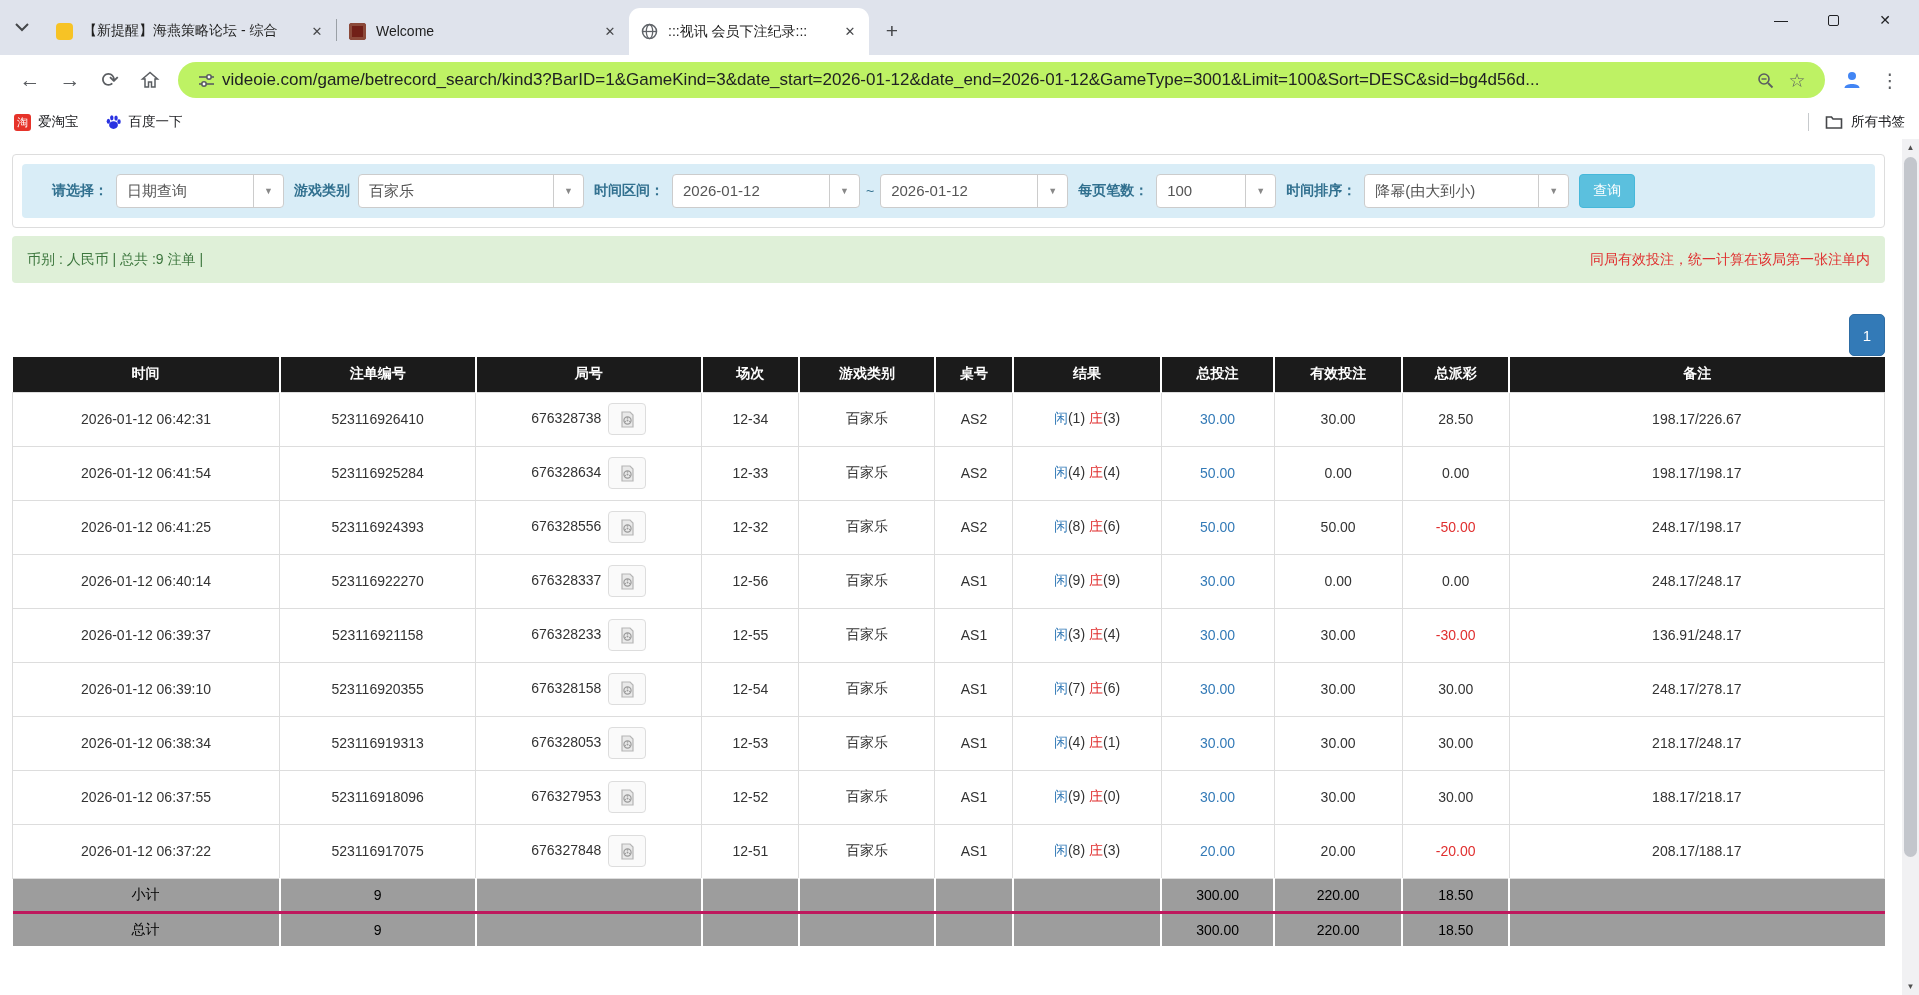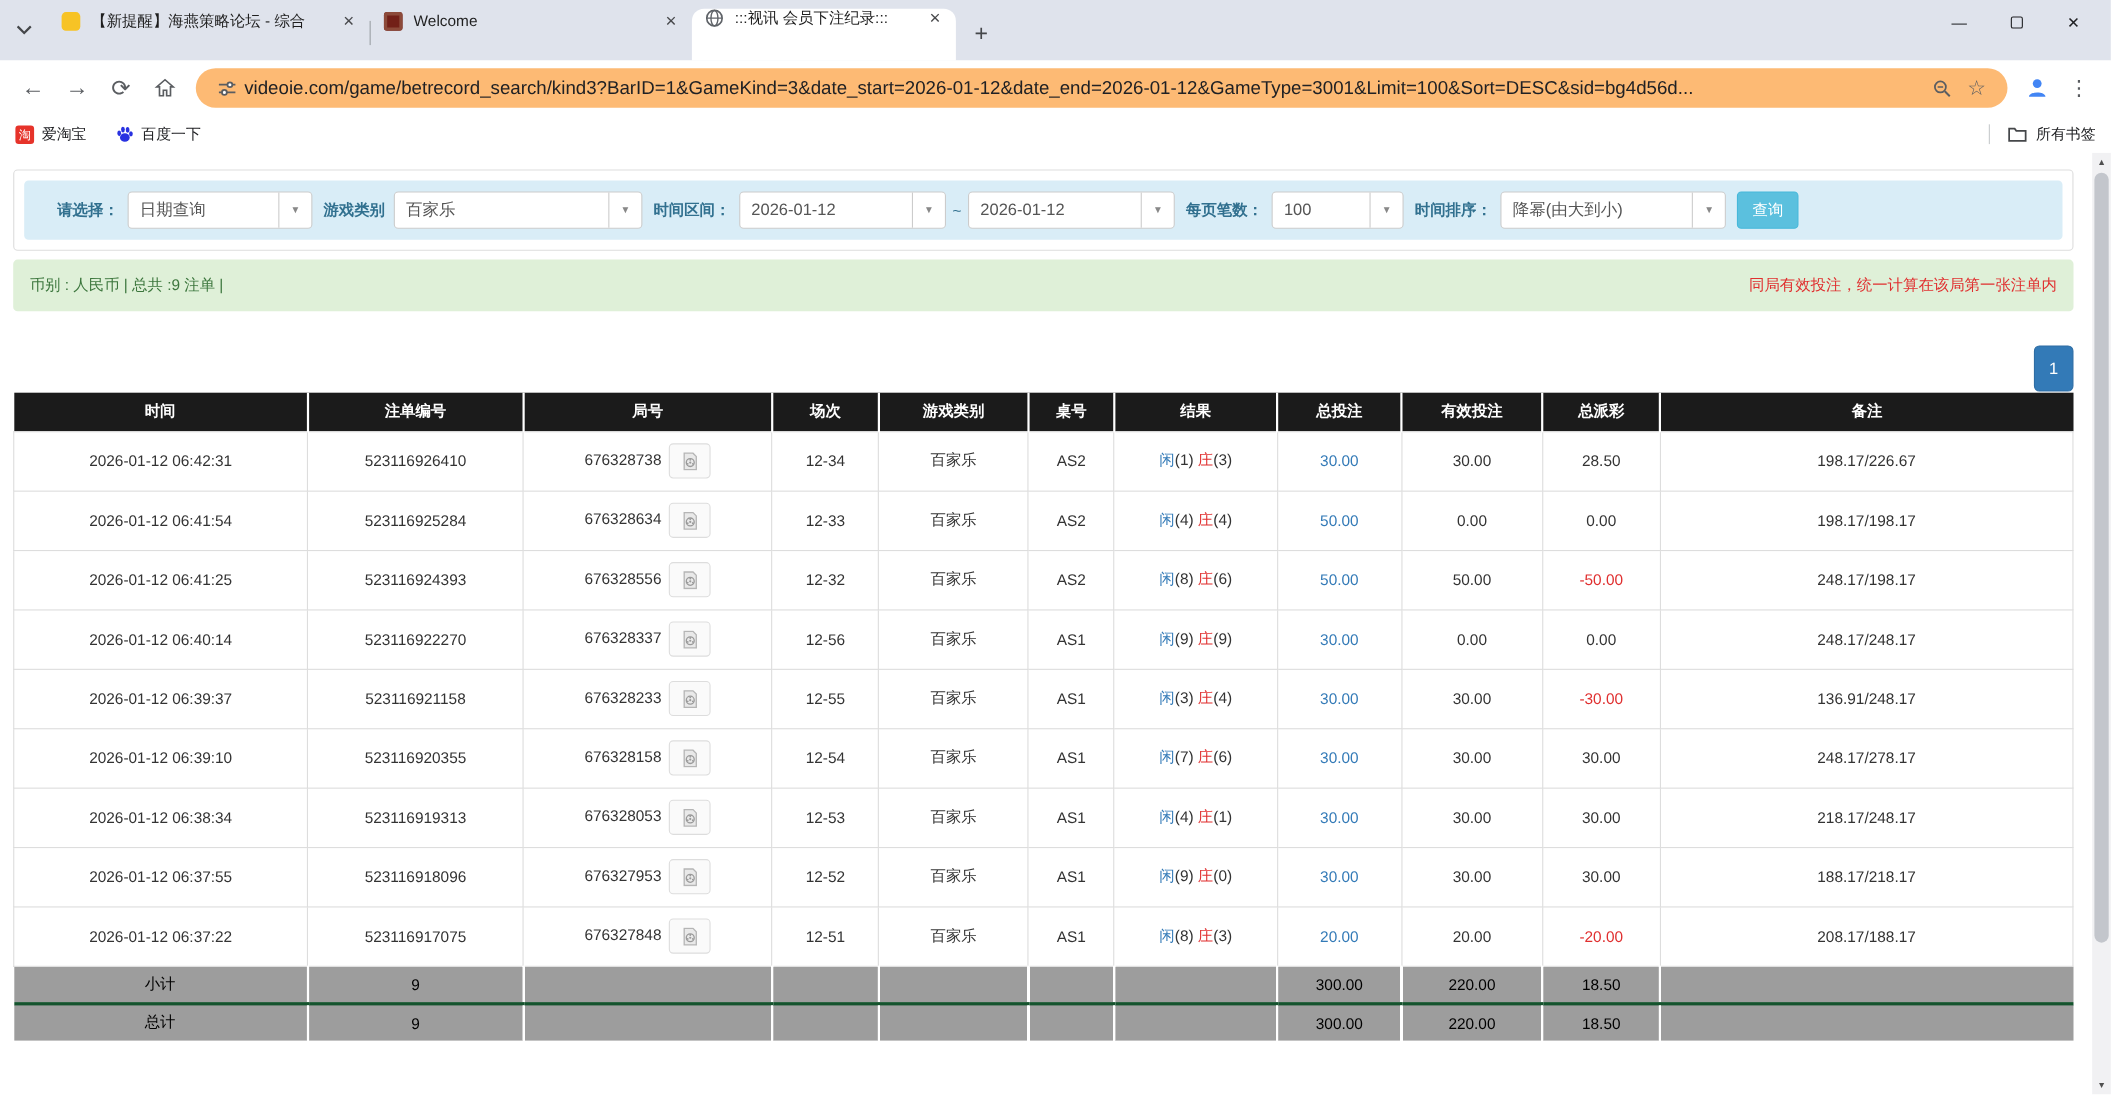--- a/index.html
+++ b/index.html
@@ -2,37 +2,37 @@
 <html><head>
 <meta charset="utf-8">
 <style>
   * { box-sizing: border-box; margin: 0; padding: 0; }
   html,body { width:1919px; height:995px; overflow:hidden; }
   body { font-family: "Liberation Sans","DejaVu Sans",sans-serif; background:#fff; position:relative; }
 
   
   .tabstrip { position:absolute; top:0; left:0; width:1919px; height:55px; background:#dfe3ec; display:flex; align-items:flex-end; }
   .tab-search { width:44px; height:55px; display:flex; align-items:center; justify-content:center; color:#45474a; }
-  .tab { display:flex; height:40px; margin-bottom:4px; padding:0 10px 0 12px; width:292px; color:#1f1f1f; font-size:14px; }
+  .tab { display:flex; align-items:center; height:40px; margin-bottom:4px; padding:0 10px 0 12px; width:292px; color:#1f1f1f; font-size:14px; }
   .tab .favicon { width:17px; height:17px; margin-right:10px; flex:0 0 auto; }
   .tab .t-title { flex:1; white-space:nowrap; overflow:hidden; }
   .tab .t-close { width:18px; height:18px; display:flex; align-items:center; justify-content:center; color:#47484b; font-size:13px; border-radius:50%; margin-left:8px; }
   .tab.active { background:#fff; border-radius:11px 11px 0 0; height:47px; margin-bottom:0; width:240px; }
   .tab-sep { width:1px; height:22px; background:#9aa0a6; margin-bottom:14px; }
   .fav-yellow { background:#f7c325; border-radius:4px; }
   .fav-darkred { background:#722018; border-radius:3px; box-shadow:inset 0 0 0 3px #8c4a3a; }
   .newtab-btn { width:30px; height:30px; margin:0 0 9px 8px; display:flex; align-items:center; justify-content:center; font-size:21px; color:#45474a; border-radius:50%; }
   .win-controls { position:absolute; right:8px; top:0; height:40px; display:flex; }
   .win-btn { width:52px; height:40px; display:flex; align-items:center; justify-content:center; color:#202124; font-size:14px; }
   .win-btn .sq { width:11px; height:11px; border:1.3px solid #202124; border-radius:2px; }
 
   
   .toolbar { position:absolute; top:55px; left:0; width:1919px; height:50px; background:#fff; display:flex; align-items:center; padding:0 10px; }
   .nav-ic { width:40px; height:40px; display:flex; align-items:center; justify-content:center; color:#5a5d61; font-size:21px; flex:0 0 auto; }
-  .omnibox { flex:1; height:36px; background:#fdba74; border-radius:18px; margin:0 8px; display:flex; align-items:center; padding:0 12px; min-width:0; }
+  .omnibox { flex:1; height:36px; background:#bef264; border-radius:18px; margin:0 8px; display:flex; align-items:center; padding:0 12px; min-width:0; }
   .omnibox .url { flex:1; font-size:17px; color:#202124; white-space:nowrap; overflow:hidden; }
   .box-ic { width:32px; height:32px; display:flex; align-items:center; justify-content:center; color:#5a5d61; flex:0 0 auto; }
   .avatar-btn,.menu-btn { width:38px; height:38px; display:flex; align-items:center; justify-content:center; flex:0 0 auto; color:#5a5d61; font-size:19px; }
 
   
   .bookmarks { position:absolute; top:105px; left:0; width:1919px; height:34px; background:#fff; display:flex; align-items:center; padding:0 14px; font-size:13.5px; color:#202124; }
   .bm-item { display:flex; align-items:center; margin-right:26px; }
   .bm-item .bm-ic { width:17px; height:17px; margin-right:7px; }
   .bm-right { margin-left:auto; display:flex; align-items:center;padding-left:43px; }
   .bm-div { width:1px; height:18px; background:#c7cacd; margin-right:16px; }
@@ -64,21 +64,21 @@
   table.bets th { background:#1b1b1b; color:#fff; font-weight:bold; height:35px; border-left:2px solid #fff; }
   table.bets th:first-child { border-left:none; }
   table.bets td { text-align:center; height:54px; border:1px solid #ddd; background:#fff; overflow:hidden; white-space:nowrap; }
   .c-blue { color:#337ab7; }
   .c-red { color:#e02f2f; }
   td.bet-link { color:#337ab7; }
   td.neg { color:#e02f2f; }
   .round-cell .video-btn { display:inline-flex; align-items:center; justify-content:center; width:38px; height:32px; background:#fafafa; border:1px solid #ddd; border-radius:4px; margin-left:7px; vertical-align:middle; }
   tr.foot td { background:#9d9d9d; color:#000000; height:34px; border:none; border-left:2px solid #fff; }
   tr.foot td:first-child { border-left:none; }
-  tr.foot.total td { border-top:3px solid #14532d;text-align:center; }
+  tr.foot.total td { border-top:3px solid #be185d;text-align:center; }
 
   
   .scrollbar { position:absolute; top:139px; right:0; width:17px; height:856px; background:#f1f1f3; }
   .sb-arrow { position:absolute; left:0; width:17px; height:17px; display:flex; align-items:center; justify-content:center; color:#505050; font-size:8px; }
   .sb-up { top:0; } .sb-down { bottom:0; }
   .sb-thumb { position:absolute; top:18px; left:2px; width:13px; height:700px; background:#c3c6cc; border-radius:7px; }
 </style>
 </head>
 <body>
 

